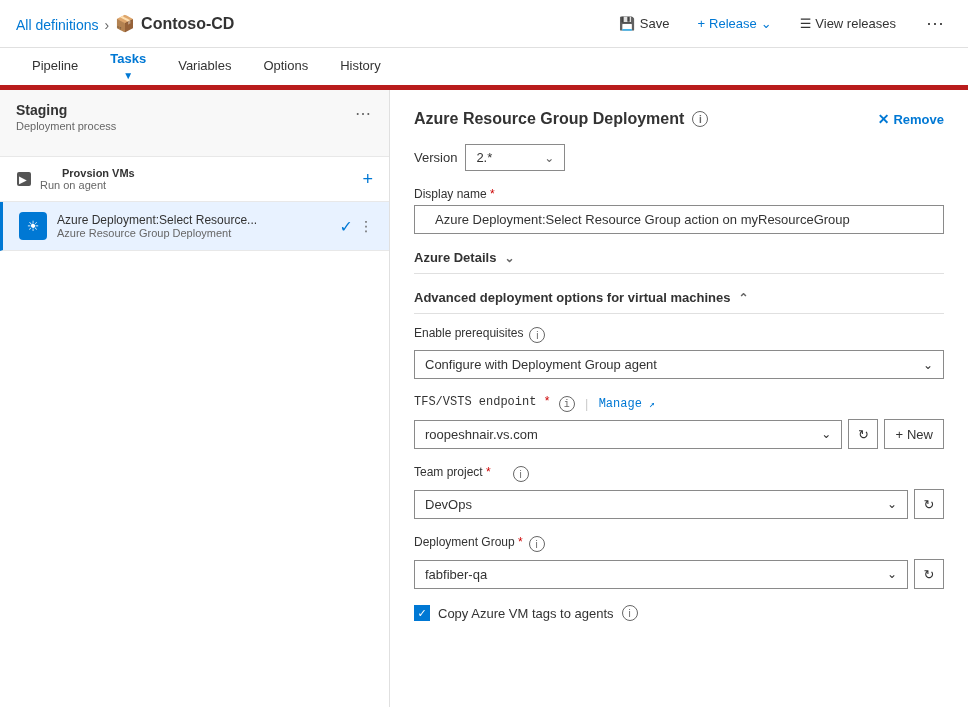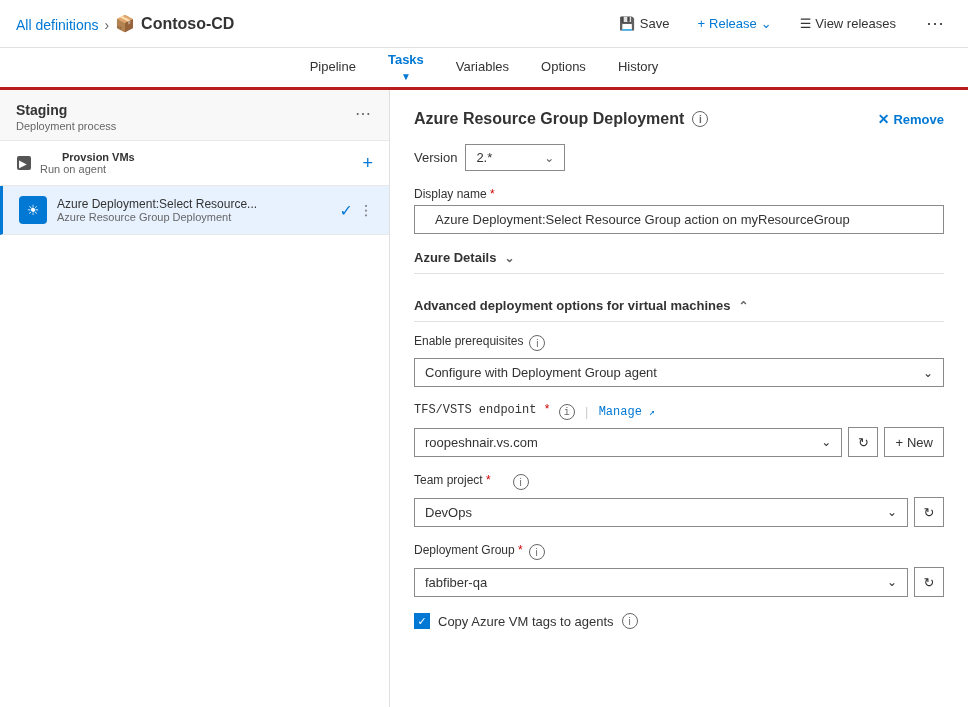--- a/index.html
+++ b/index.html
@@ -10,31 +10,31 @@
     .header-left { display: flex; align-items: flex-end; gap: 6px; }
     .breadcrumb-link { color: #0078d4; font-size: 14px; cursor: pointer; }
     .breadcrumb-sep { color: #666; font-size: 14px; }
     .header-title { font-size: 16px; font-weight: 600; color: #333; }
     .header-right { display: flex; align-items: center; gap: 16px; }
     .header-btn { display: flex; align-items: center; gap: 4px; color: #333; cursor: pointer; font-size: 13px; border: none; background: none; padding: 4px 6px; }
     .header-btn-blue { color: #0078d4; }
     .dots-btn { font-size: 18px; cursor: pointer; padding: 4px 8px; }
 
     
-    .nav-tabs { display: flex; align-items: center; padding: 0 16px; border-bottom: 3px solid #b91c1c; height: 42px; justify-content: center; }
+    .nav-tabs { display: flex; align-items: center; padding: 0 16px; border-bottom: 5px solid #b91c1c; height: 42px; }
     .nav-tab { padding: 10px 16px; cursor: pointer; font-size: 13px; color: #333; border-bottom: 2px solid transparent; }
     .nav-tab.active { color: #0078d4; border-bottom: 2px solid #0078d4; font-weight: 600; }
     .nav-tab-with-arrow { display: flex; align-items: center; gap: 4px; flex-direction: column; }
 
     
     .main { display: flex; height: calc(707px - 90px); }
 
     
     .left-panel { width: 390px; border-right: 1px solid #e0e0e0; background: #fff; flex-shrink: 0; }
-    .stage-header { display: flex; align-items: flex-start; justify-content: space-between; padding: 12px 16px 8px; background: #f8f8f8; border-bottom: 1px solid #e8e8e8; }
+    .stage-header { display: flex; align-items: flex-start; justify-content: space-between; padding: 12px 16px 24px; background: #f8f8f8; border-bottom: 1px solid #e8e8e8; }
     .stage-title { font-size: 14px; font-weight: 600; }
     .stage-subtitle { font-size: 11px; color: #666; margin-top: 2px; }
     .dots-icon { cursor: pointer; color: #666; font-size: 16px; padding: 2px; }
 
     .phase-header { display: flex; align-items: center; justify-content: space-between; padding: 10px 16px; background: #fff; border-bottom: 1px solid #e8e8e8; }
     .phase-left { display: flex; align-items: center; gap: 8px; }
     .phase-icon { width: 16px; height: 16px; display: flex; align-items: center; justify-content: center; }
     .phase-title { font-size: 11px; font-weight: 700; margin-left: 22px; }
     .phase-subtitle { font-size: 11px; color: #666; }
     .add-btn { color: #0078d4; font-size: 18px; cursor: pointer; border: none; background: none; }
@@ -60,21 +60,21 @@
     .field-label { font-size: 12px; font-weight: 500; margin-bottom: 4px; color: #333; }
     .field-label-required::after { content: ' *'; color: #c00; }
     .version-row { display: flex; align-items: center; gap: 8px; margin-bottom: 16px; }
     .version-label { font-size: 13px; }
     
     .select-box { display: flex; align-items: center; justify-content: space-between; border: 1px solid #8a8a8a; padding: 5px 10px; cursor: pointer; background: #fff; min-width: 120px; }
     .select-arrow { color: #666; font-size: 12px; }
 
     .text-input { width: 100%; border: 1px solid #8a8a8a; padding: 6px 20px; font-size: 13px; color: #333; outline: none; }
 
-    .collapsible-section { margin-bottom: 24px; }
+    .collapsible-section { margin-bottom: 16px; }
     .collapsible-header { display: flex; align-items: center; gap: 8px; cursor: pointer; font-size: 13px; font-weight: 600; color: #333; margin-bottom: 12px; border-bottom: 1px solid #e0e0e0; padding-bottom: 8px; }
     .collapse-icon { font-size: 12px; color: #666; }
 
     .dropdown-with-actions { display: flex; gap: 6px; align-items: center; }
     .dropdown-main { flex: 1; display: flex; align-items: center; justify-content: space-between; border: 1px solid #8a8a8a; padding: 6px 10px; cursor: pointer; background: #fff; }
     .icon-btn { width: 30px; height: 30px; border: 1px solid #8a8a8a; display: flex; align-items: center; justify-content: center; cursor: pointer; background: #fff; }
     .new-btn { display: flex; align-items: center; gap: 4px; border: 1px solid #8a8a8a; padding: 4px 10px; cursor: pointer; background: #fff; white-space: nowrap; height: 30px; }
 
     .endpoint-row { display: flex; align-items: center; gap: 8px; margin-bottom: 6px; font-family: Liberation Mono, monospace; }
     .manage-link { color: #0078d4; cursor: pointer; font-size: 12px; }

